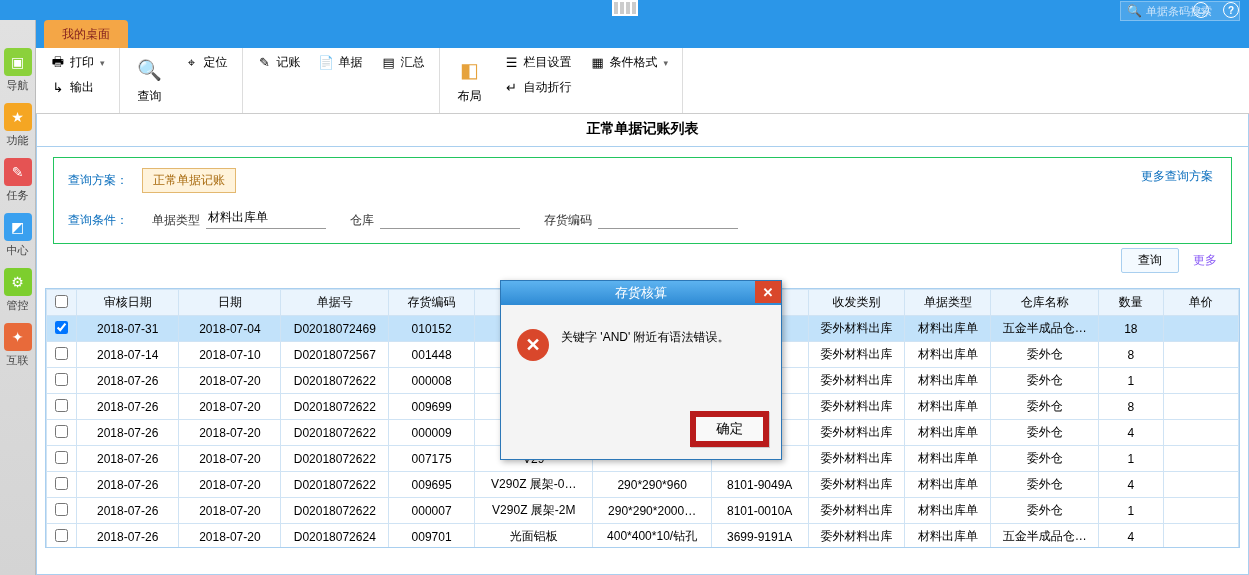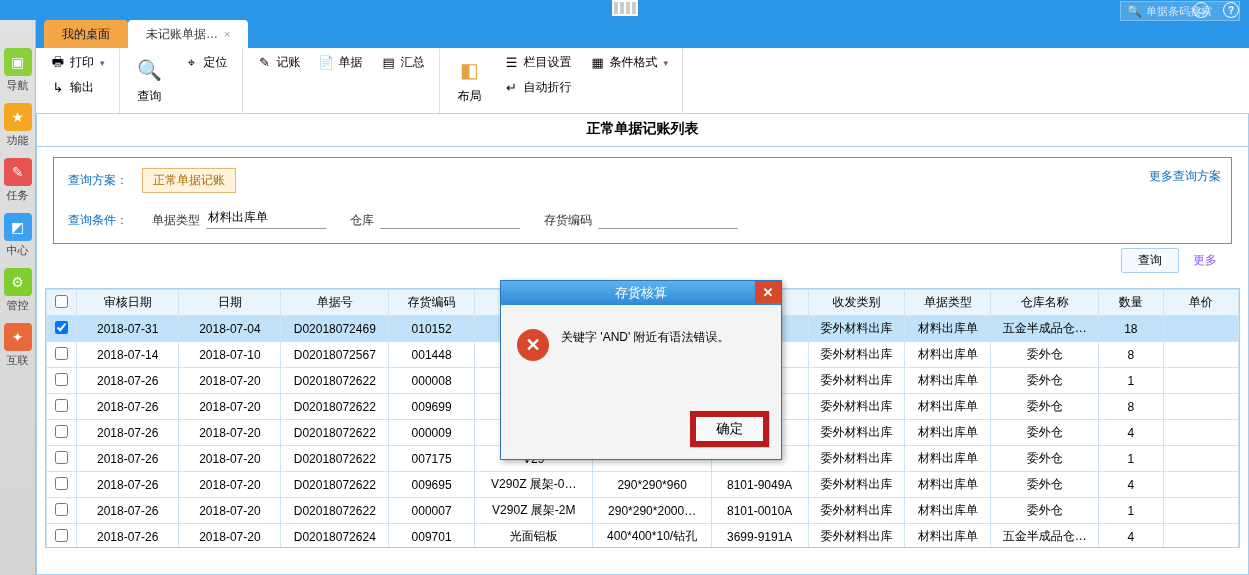--- a/index.html
+++ b/index.html
@@ -11,21 +11,21 @@
 .topbar-bars span { width: 4px; height: 12px; background: #ccc; }
 .topbar-right { position: absolute; right: 10px; top: 2px; color: #fff; display: flex; gap: 14px; align-items: center; }
 .topbar-right .circleface { width:16px; height:16px; border:1.5px solid #fff; border-radius:50%; display:inline-flex; align-items:center; justify-content:center; font-size:10px;}
 .topbar-right .q { width:16px; height:16px; border:1.5px solid #fff; border-radius:50%; display:inline-flex; align-items:center; justify-content:center; font-size:10px; font-weight:bold;}
 .search-top { position: absolute; right: -1px; top: -1px; background: rgba(255,255,255,0.15); border:1px solid rgba(255,255,255,0.3); padding: 2px 6px; color:#cfe6fb; display:flex; align-items:center; gap:4px; width: 120px; }
 .search-top input { background: transparent; border:none; outline:none; color:#cfe6fb; font-size:11px; width: 90px;}
 .search-top input::placeholder { color:#cfe6fb; }
 
 
 .tabs-row { height: 28px; background: #2b96e8; display:flex; align-items:flex-end; padding-left: 44px; }
-.tab { height: 28px; padding: 0 18px; display:flex; align-items:center; color:#0f172a; font-size:12px; border-top-left-radius:4px; border-top-right-radius:4px; cursor:pointer; position:relative;}
+.tab { height: 28px; padding: 0 18px; display:flex; align-items:center; color:#7f1d1d; font-size:12px; border-top-left-radius:4px; border-top-right-radius:4px; cursor:pointer; position:relative;}
 .tab.home { background:#f4a646; }
 .tab.active { background:#fff; color:#333; }
 .tab .close { margin-left:6px; color:#999; font-size:11px;}
 
 
 .sidebar { position:absolute; left:0; top:20px; width:36px; height:555px; background:linear-gradient(#e1e1e1,#d4d4d4); border-right:1px solid #bbb; display:flex; flex-direction:column; align-items:center; padding-top:28px; gap:6px;}
 .sb-item { width:34px; text-align:center; font-size:11px; color:#444; cursor:pointer; padding-bottom:4px;}
 .sb-icon { width:28px; height:28px; border-radius:4px; margin:0 auto 2px; display:flex; align-items:center; justify-content:center; }
 .sb1 { background:#8bd13b;} .sb2{background:#f5a623;} .sb3{background:#e55353;} .sb4{background:#3aa0ef;} .sb5{background:#7dce2e;} .sb6{background:#e86a3a;}
 .sb-icon span{color:#fff;font-size:14px;}
@@ -41,21 +41,21 @@
 .drop { font-size:9px; color:#666; margin-left:2px;}
 
 
 .content { position:absolute; left:36px; top:114px; right:0; bottom:0; overflow:hidden; border:1px solid #a9cfef; border-top:none; background:#fff;}
 .page-title { text-align:center; font-size:14px; font-weight:bold; padding: 6px 0 8px; }
 .titlebar-line { height:1px; background:#a9cfef; margin:0;}
 .filter-box { margin: 10px 16px 6px; border:1px solid #22c55e; padding: 10px 14px 14px; position:relative;}
 .filter-row1 { display:flex; align-items:center; gap:14px;}
 .label-blue { color:#0a6ebd; }
 .tagbtn { background:#fff3db; border:1px solid #e3b870; color:#a86b10; padding:3px 10px; cursor:pointer;}
-.more-link { position:absolute; right:10px; top:10px; color:#0a6ebd; cursor:pointer;}
+.more-link { position:absolute; right:18px; top:10px; color:#0a6ebd; cursor:pointer;}
 .filter-row2 { display:flex; align-items:flex-end; gap:24px; margin-top:14px; flex-wrap:wrap;}
 .ff { display:flex; align-items:flex-end; gap:6px;}
 .ff .fl { color:#333; }
 .ff .fi { border:none; border-bottom:1px solid #999; min-width:140px; padding:2px 2px; background:transparent;}
 .qbtn-row { position:absolute; right:14px; bottom: -30px; display:flex; gap:14px; align-items:center;}
 .qbtn { border:1px solid #a9cfef; background:#f4faff; padding:3px 16px; cursor:pointer; border-radius:2px;}
 .more-qbtn { color:#8b5cf6; cursor:pointer;}
 
 
 .table-wrap { margin: 44px 8px 0 8px; border:1px solid #a9cfef; overflow:auto; height:260px;}
@@ -91,24 +91,20 @@
     <div class="search-top">
       <span>🔍</span>
       <input placeholder="单据条码搜索" style="">
     </div>
   </div>
 </div>
 
 <div class="tabs-row">
   <div class="tab home">
       <span>我的桌面</span>
-    </div>
-  <div class="tab active">
-      <span>未记账单据…</span>
-      <span class="close">×</span>
     </div>
 </div>
 
 <div class="sidebar">
   <div class="sb-item"><div class="sb-icon sb1">
         <span>▣</span>
       </div><span>导航</span></div>
   <div class="sb-item"><div class="sb-icon sb2">
         <span>★</span>
       </div><span>功能</span></div>

